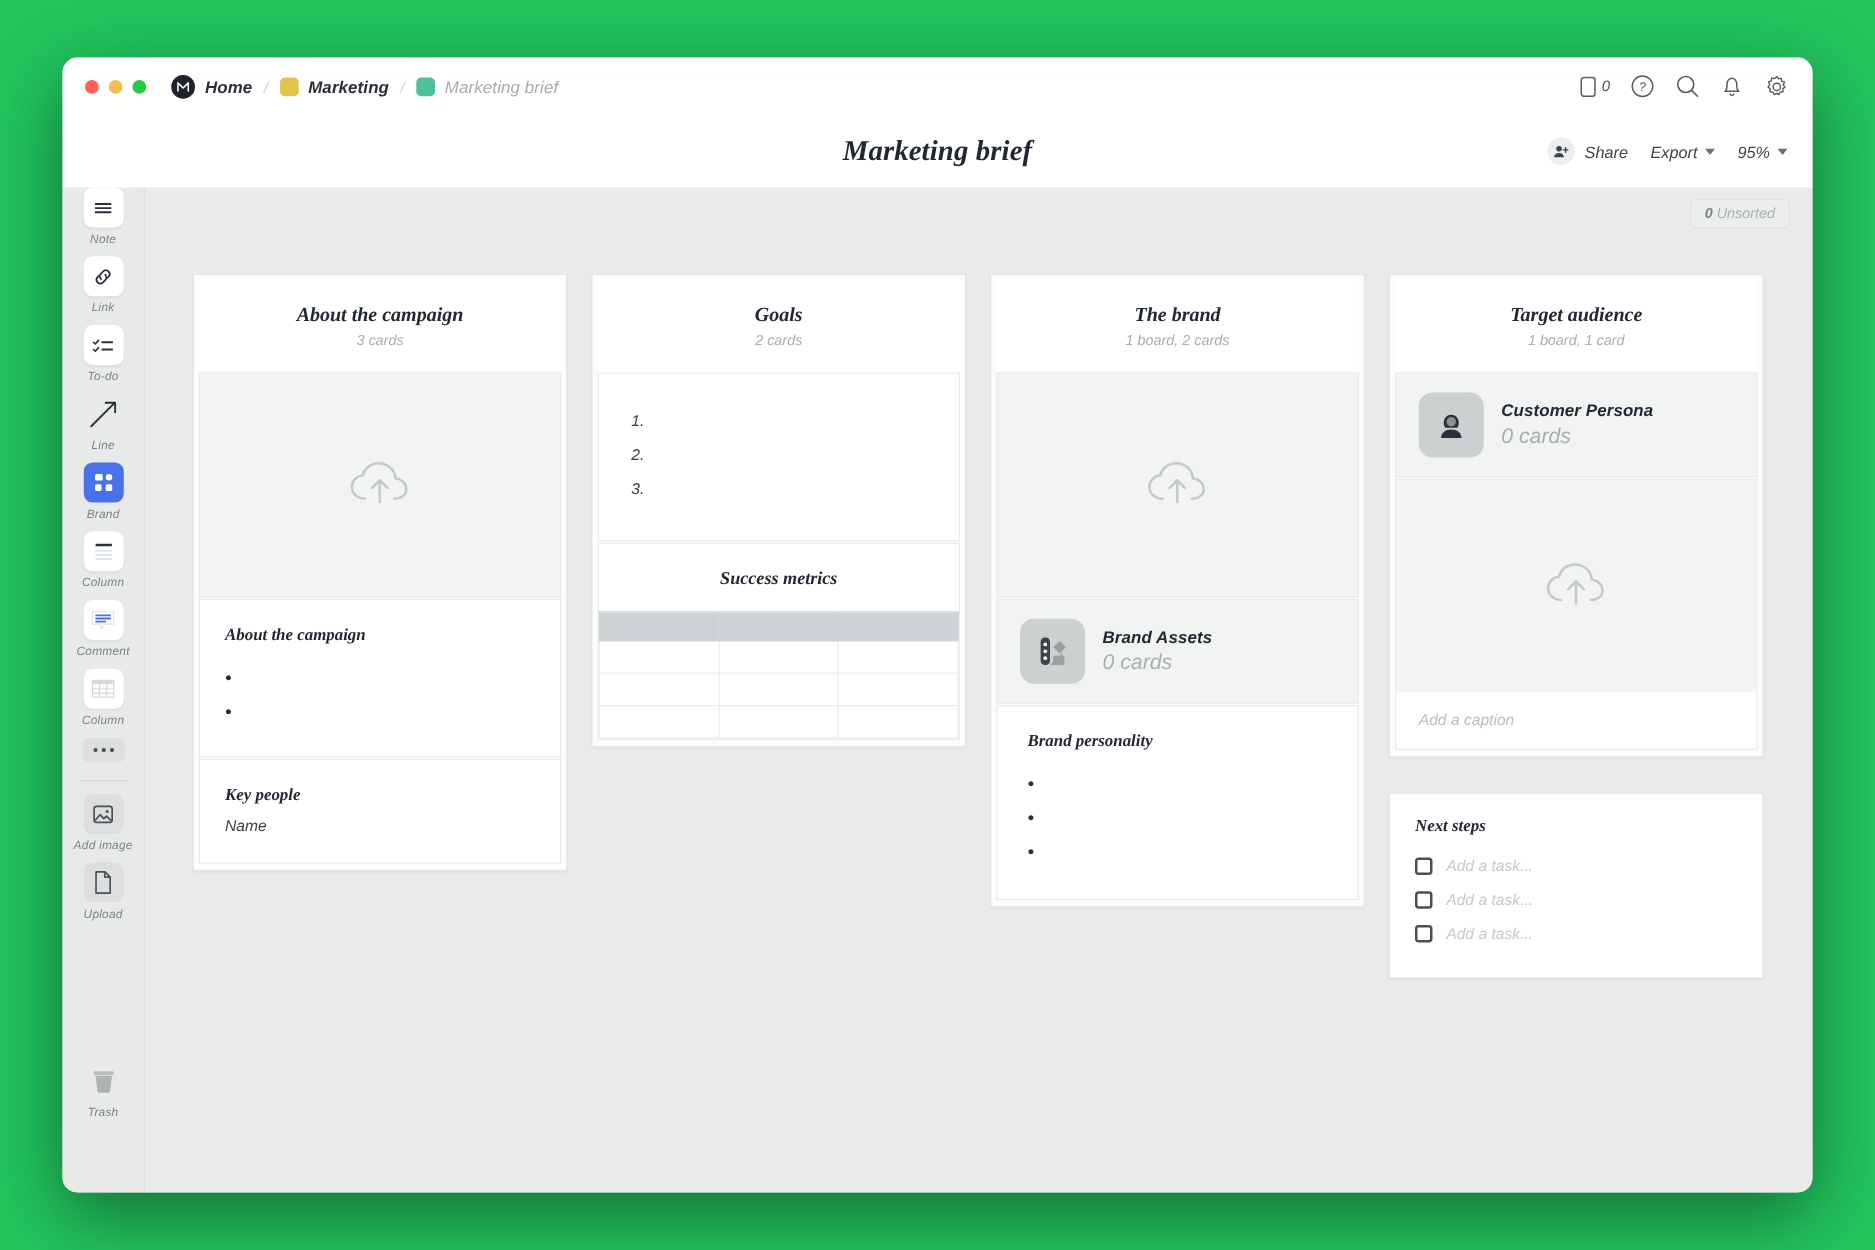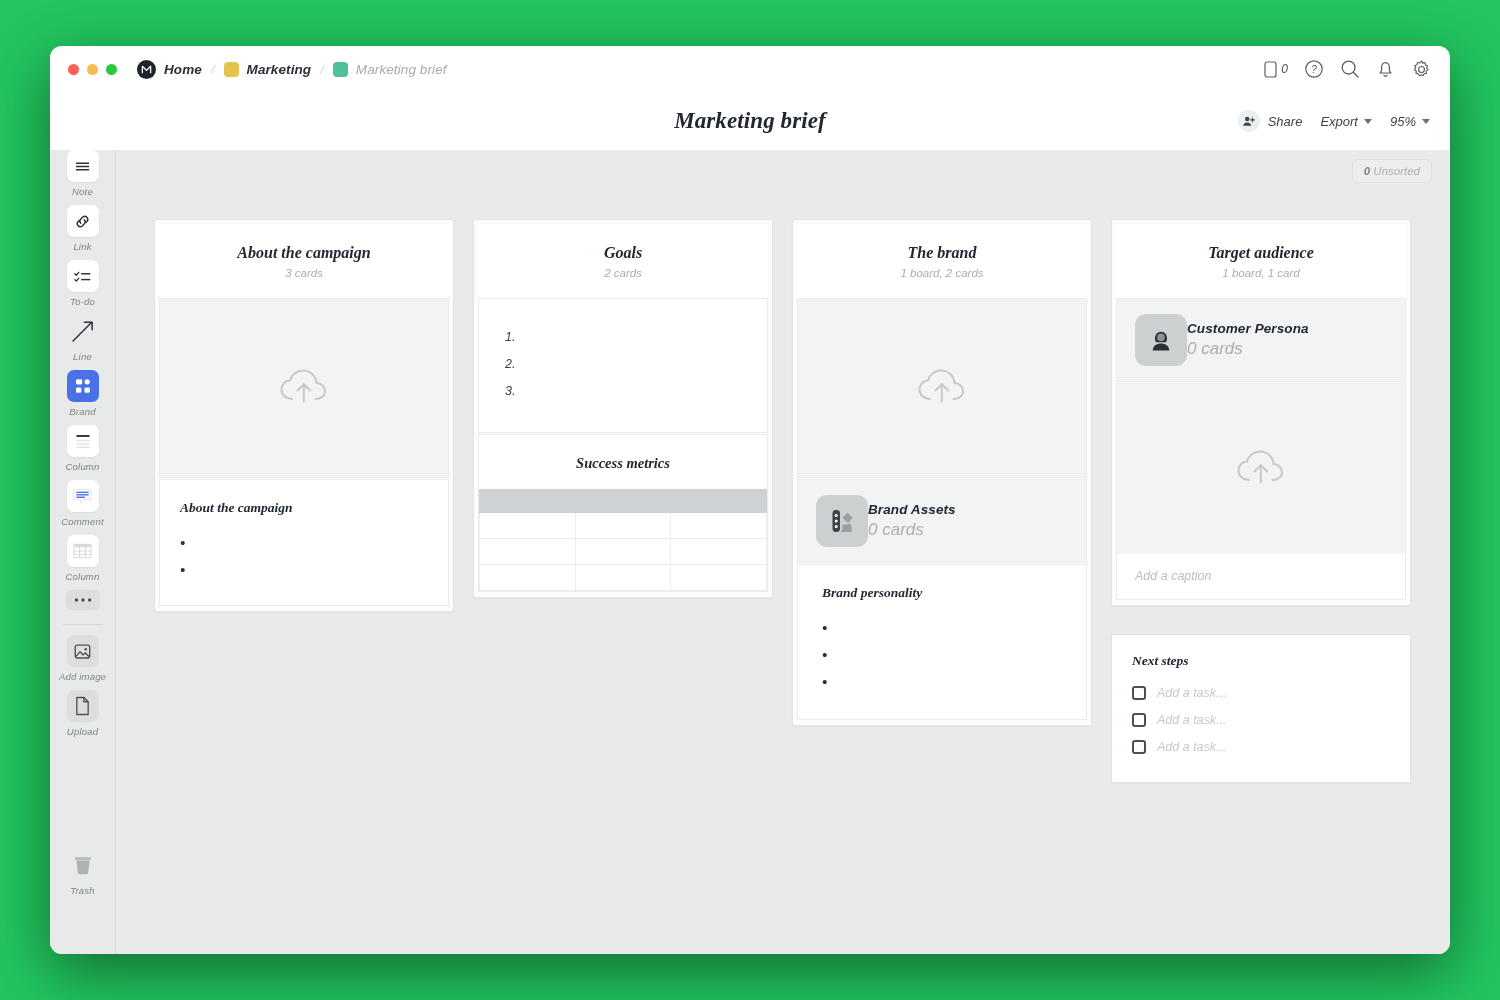--- a/index.html
+++ b/index.html
@@ -143,21 +143,21 @@
   .bullet::before { content: "•"; font-size: 15px; line-height: 1; }
   .num { height: 27px; font-size: 12.5px; color: #3b4149; display: flex; align-items: center; }
   .card-text { font-size: 12.5px; color: #3b4149; margin-top: 10px; }
 
   .metrics-head { text-align: center; padding: 20px 10px 17px; }
   .metrics-title { font-family: "Liberation Serif", serif; font-weight: bold; font-size: 14.5px; color: #222832; }
   table.metrics { width: 100%; border-collapse: collapse; table-layout: fixed; }
   table.metrics td { border: 1px solid #eceeee; height: 26px; }
   table.metrics tr.hdr td { background: #cdd2d4; border-color: #cdd2d4; height: 23px; }
 
-  .board-row { display: flex; align-items: center; padding: 15px 18px; background: #f2f4f3; border: 1px solid #e9ecec; margin-top: 1px; }
+  .board-row { display: flex; align-items: center; gap: 14px; padding: 15px 18px; background: #f2f4f3; border: 1px solid #e9ecec; margin-top: 1px; }
   .board-thumb {
     width: 52px; height: 52px; border-radius: 11px; background: #cdd0d0;
     display: flex; align-items: center; justify-content: center; flex: 0 0 52px;
   }
   .board-name { font-size: 13.5px; font-weight: bold; color: #222832; letter-spacing: .1px; }
   .board-sub { font-size: 17px; color: #a9aeae; margin-top: 3px; }
 
   .caption-card { background: #fff; border: 1px solid #e9ecec; margin-top: 1px; }
   .caption-media { background: #f2f4f3; height: 170px; display: flex; align-items: center; justify-content: center; }
   .caption-txt { padding: 15px 18px 16px; font-size: 12.5px; color: #b9bebe; }
@@ -433,20 +433,26 @@
           <div class="card">
             <div class="card-pad">
               <div class="card-title">About the campaign</div>
               <div class="bullets">
                 <div class="bullet"></div>
                 <div class="bullet"></div>
               </div>
             </div>
           </div>
 
+          <div class="card">
+            <div class="card-pad">
+              <div class="card-title">Key people</div>
+              <div class="card-text">Name</div>
+            </div>
+          </div>
         </div>
 
         <div class="column">
           <div class="col-head">
             <div class="col-title">Goals</div>
             <div class="col-sub">2 cards</div>
           </div>
 
           <div class="card">
             <div class="card-pad" style="padding:24px 26px 28px;">

